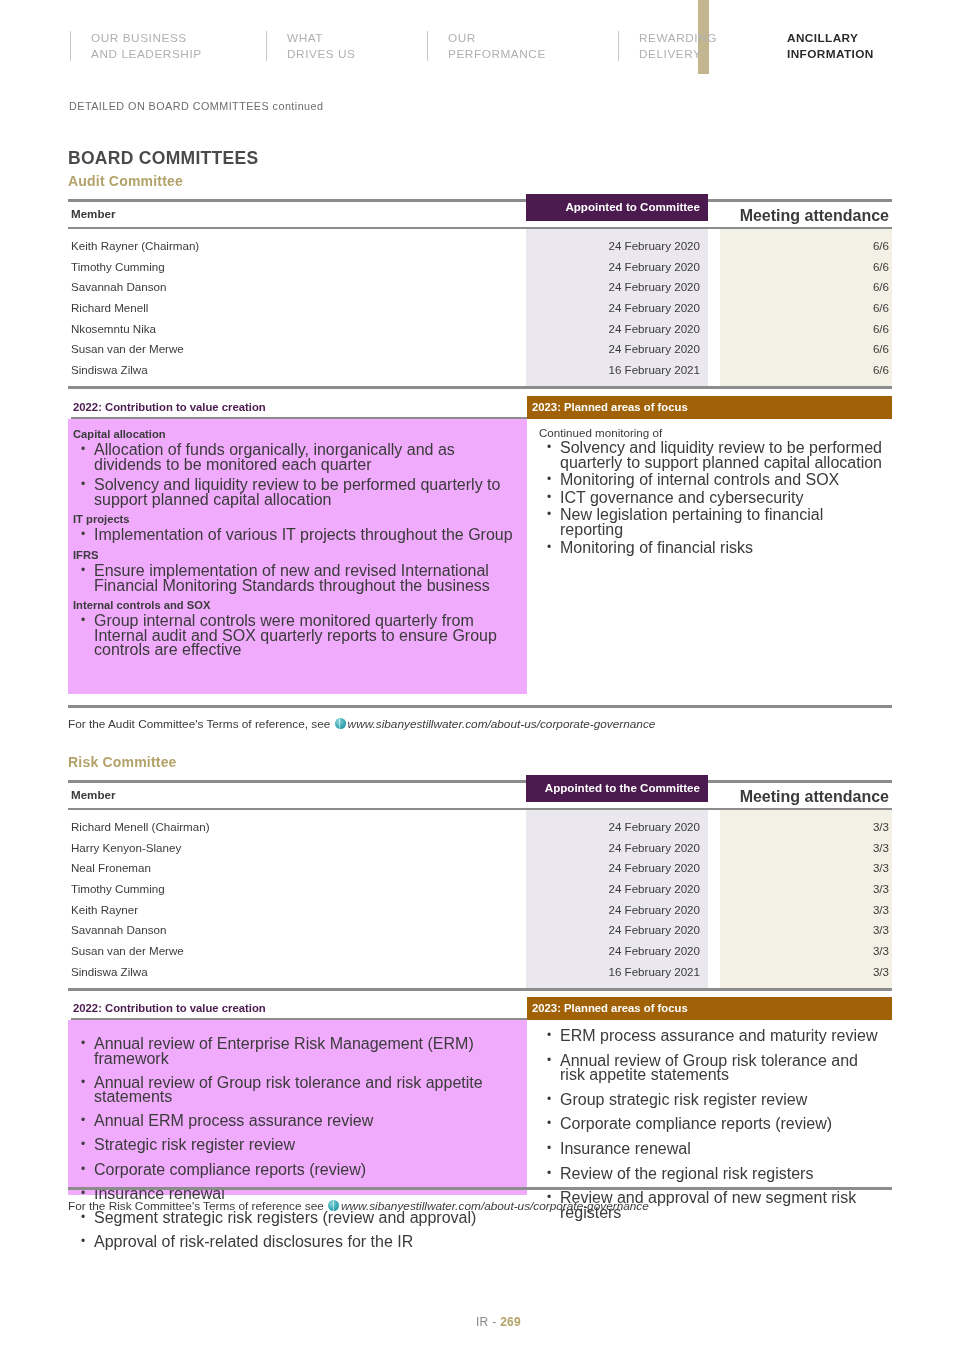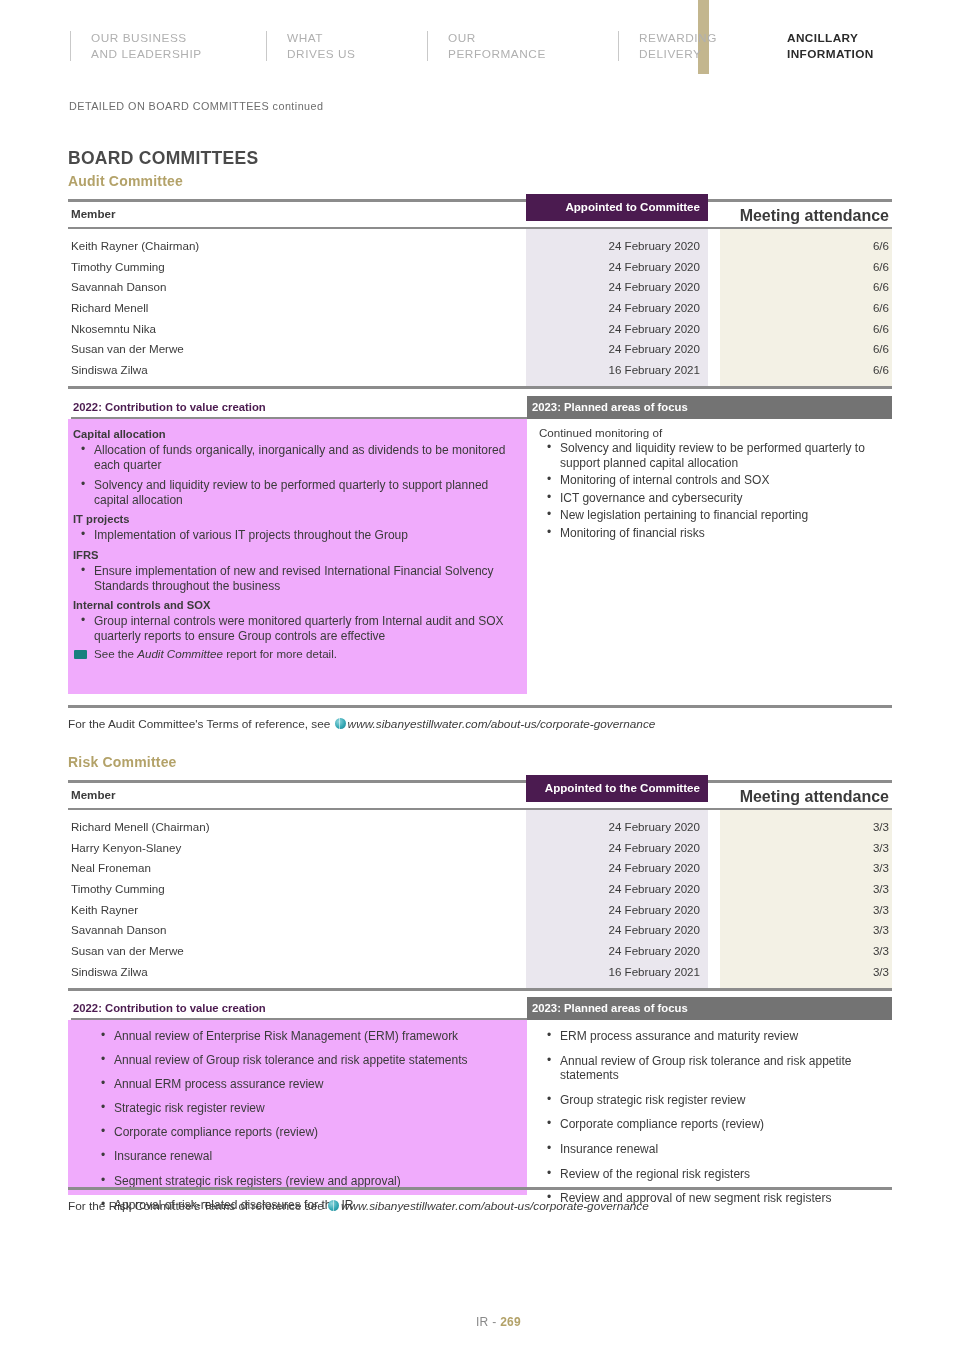--- a/index.html
+++ b/index.html
@@ -59,30 +59,30 @@
   .focus { position: absolute; left: 68px; width: 824px; }
   .fcol-left { position: absolute; left: 0; top: 0; width: 459px; background: #f0abfc; }
   .fcol-right { position: absolute; left: 459px; top: 0; width: 365px; background: #ffffff; }
 
   .fhead-left {
     position: relative; height: 23px; background: #ffffff; color: #4b1b50;
     font-size: 11.3px; font-weight: bold; padding: 5px 0 0 5px;
   }
   .fhead-left:after { content:""; position:absolute; left:3px; right:0; bottom:0; height:2.5px; background:#8c8c8c; }
   .fhead-right {
-    position: relative; height: 23px; background: #737373; color: #ffffff;
+    position: relative; height: 23px; background: #a16207; color: #ffffff;
     font-size: 11.3px; font-weight: bold; padding: 5px 0 0 5px;
   }
   .fbody { padding: 7px 12px 10px 5px; }
   .fbody.right { padding: 7px 10px 10px 12px; }
   .sublabel { font-size: 11.2px; font-weight: bold; color: #3b3b3b; margin: 2px 0 3px 0; }
   .plain-line { font-size: 11.6px; color: #3b3b3b; margin-bottom: 2px; }
   ul.blist { list-style: none; margin: 0 0 6px 0; padding: 0; }
   ul.blist li {
-    position: relative; padding-left: 21px; font-size: 12px; line-height: 14.6px;
+    position: relative; padding-left: 21px; font-size: 16px; line-height: 14.6px;
     color: #3b3b3b; margin-bottom: 6px;
   }
   ul.blist li:before { content: "\2022"; position: absolute; left: 8px; top: -1px; font-size: 12px; color: #3b3b3b; }
   ul.blist.tight li { margin-bottom: 3px; }
   ul.blist.airy li { margin-bottom: 9.5px; }
   ul.blist.airy2 li { margin-bottom: 10px; }
 
   .seeline { position: relative; padding-left: 21px; font-size: 11.6px; color: #3b3b3b; margin-top: -2px; }
   .book-icon { position: absolute; left: 1px; top: 3px; width: 13px; height: 9px; background: #17807e; border-radius: 1px; }
   .ital { font-style: italic; }
@@ -198,29 +198,26 @@
         <ul class="blist">
           <li>Allocation of funds organically, inorganically and as dividends to be monitored each quarter</li>
           <li>Solvency and liquidity review to be performed quarterly to support planned capital allocation</li>
         </ul>
         <div class="sublabel">IT projects</div>
         <ul class="blist">
           <li>Implementation of various IT projects throughout the Group</li>
         </ul>
         <div class="sublabel">IFRS</div>
         <ul class="blist">
-          <li>Ensure implementation of new and revised International Financial Solvency Standards throughout the business</li>
+          <li>Ensure implementation of new and revised International Financial Monitoring Standards throughout the business</li>
         </ul>
         <div class="sublabel">Internal controls and SOX</div>
         <ul class="blist tight">
           <li>Group internal controls were monitored quarterly from Internal audit and SOX quarterly reports to ensure Group controls are effective</li>
         </ul>
-        <div class="seeline">
-          <span class="book-icon"></span><span>See the </span><span class="ital">Audit Committee </span><span> report for more detail.</span>
-        </div>
       </div>
     </div>
     <div class="fcol-right" style="height:298px;">
       <div class="fhead-right">2023: Planned areas of focus</div>
       <div class="fbody right">
         <div class="plain-line">Continued monitoring of</div>
         <ul class="blist tight">
           <li>Solvency and liquidity review to be performed quarterly to support planned capital allocation</li>
           <li>Monitoring of internal controls and SOX</li>
           <li>ICT governance and cybersecurity</li>
@@ -289,21 +286,21 @@
         <span class="date">16 February 2021</span>
         <span class="att">3/3</span>
       </div>
     </div>
     <div class="mt-foot"></div>
   </div>
 
   <div class="focus" style="top:997px;height:198px;">
     <div class="fcol-left" style="height:198px;">
       <div class="fhead-left">2022: Contribution to value creation</div>
-      <div class="fbody" style="padding-top:9px;margin-left:20px;">
+      <div class="fbody" style="padding-top:17px;">
         <ul class="blist airy">
           <li>Annual review of Enterprise Risk Management (ERM) framework</li>
           <li>Annual review of Group risk tolerance and risk appetite statements</li>
           <li>Annual ERM process assurance review</li>
           <li>Strategic risk register review</li>
           <li>Corporate compliance reports (review)</li>
           <li>Insurance renewal</li>
           <li>Segment strategic risk registers (review and approval)</li>
           <li>Approval of risk-related disclosures for the IR</li>
         </ul>

